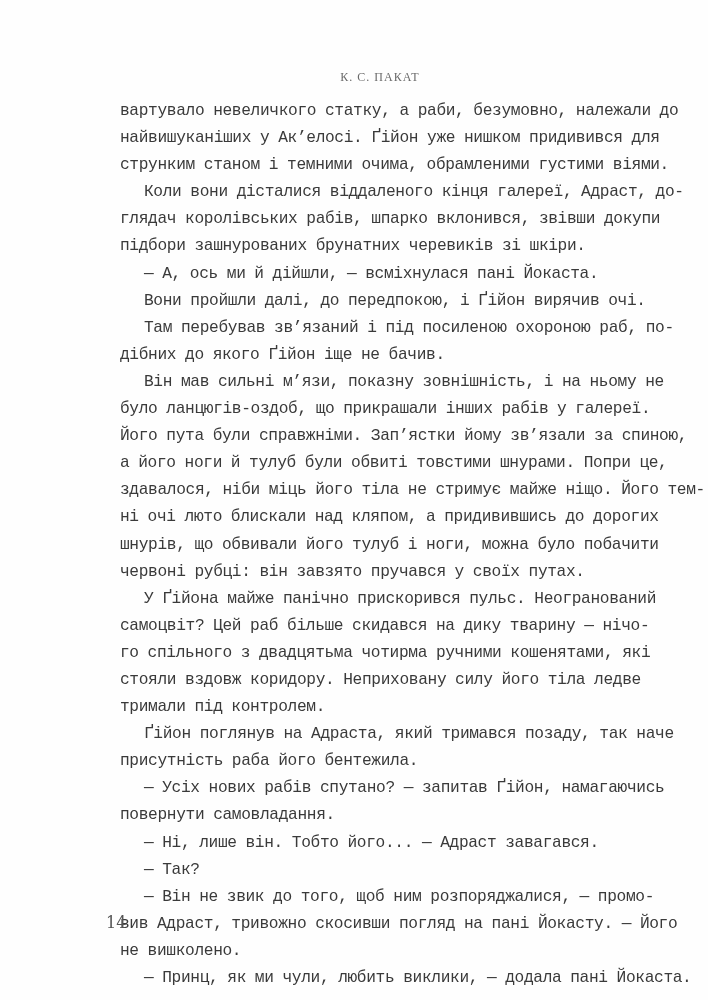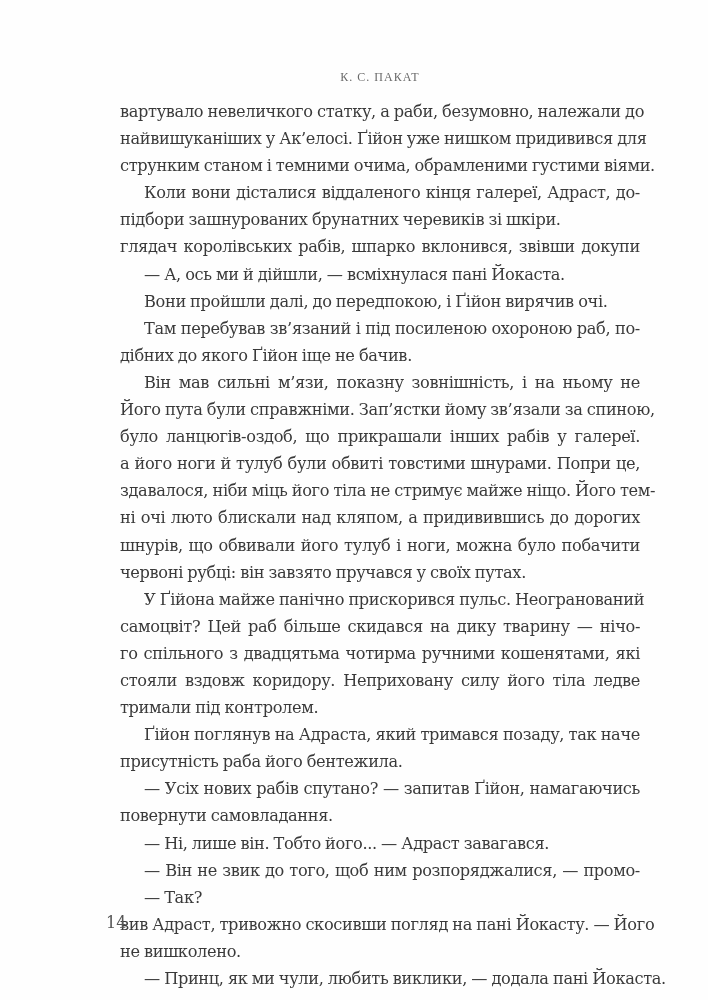--- a/index.html
+++ b/index.html
@@ -8,62 +8,62 @@
   .running-head {
     position: absolute; top: 70px; left: 0; width: 760px; text-align: center;
     font-family: "Liberation Serif", serif; font-size: 12px; letter-spacing: 1px;
     color: #6a6a6a;
   }
   .body-text {
     position: absolute; top: 98px; left: 120px; width: 520px;
     font-family: "DejaVu Serif", serif; font-size: 16.2px; line-height: 27.1px;
     color: #3a3a3a; letter-spacing: -0.35px; word-spacing: -0.5px;
   }
-  .line { white-space: nowrap; height: 27.1px; text-align: justify; text-align-last: justify; }
+  .line { white-space: nowrap; height: 27.1px; text-align: justify; text-align-last: justify; font-family: Liberation Mono, monospace; }
   .line.last { text-align-last: left; }
   .line.indent { padding-left: 24px; }
   .page-number {
     position: absolute; top: 913px; left: 106px;
     font-family: "DejaVu Serif", serif; font-size: 16px; color: #555;
   }
 </style>
 </head>
 <body>
 
 <div class="page">
   <div class="running-head">К. С. ПАКАТ</div>
   <div class="body-text" id="body-text">
       <div class="line">вартувало невеличкого статку, а раби, безумовно, належали до</div>
       <div class="line">найвишуканіших у Ак’елосі. Ґійон уже нишком придивився для</div>
       <div class="line">струнким станом і темними очима, обрамленими густими віями.</div>
       <div class="line indent">Коли вони дісталися віддаленого кінця галереї, Адраст, до-</div>
+      <div class="line">глядач королівських рабів, шпарко вклонився, звівши докупи</div>
       <div class="line last">підбори зашнурованих брунатних черевиків зі шкіри.</div>
-      <div class="line">глядач королівських рабів, шпарко вклонився, звівши докупи</div>
       <div class="line indent last">— А, ось ми й дійшли, — всміхнулася пані Йокаста.</div>
       <div class="line indent last">Вони пройшли далі, до передпокою, і Ґійон вирячив очі.</div>
       <div class="line indent">Там перебував зв’язаний і під посиленою охороною раб, по-</div>
       <div class="line last">дібних до якого Ґійон іще не бачив.</div>
       <div class="line indent">Він мав сильні м’язи, показну зовнішність, і на ньому не</div>
+      <div class="line">було ланцюгів-оздоб, що прикрашали інших рабів у галереї.</div>
       <div class="line">Його пута були справжніми. Зап’ястки йому зв’язали за спиною,</div>
-      <div class="line">було ланцюгів-оздоб, що прикрашали інших рабів у галереї.</div>
       <div class="line">а його ноги й тулуб були обвиті товстими шнурами. Попри це,</div>
       <div class="line">здавалося, ніби міць його тіла не стримує майже ніщо. Його тем-</div>
       <div class="line">ні очі люто блискали над кляпом, а придивившись до дорогих</div>
       <div class="line">шнурів, що обвивали його тулуб і ноги, можна було побачити</div>
       <div class="line last">червоні рубці: він завзято пручався у своїх путах.</div>
       <div class="line indent">У Ґійона майже панічно прискорився пульс. Неогранований</div>
       <div class="line">самоцвіт? Цей раб більше скидався на дику тварину — нічо-</div>
       <div class="line">го спільного з двадцятьма чотирма ручними кошенятами, які</div>
       <div class="line">стояли вздовж коридору. Неприховану силу його тіла ледве</div>
       <div class="line last">тримали під контролем.</div>
       <div class="line indent">Ґійон поглянув на Адраста, який тримався позаду, так наче</div>
       <div class="line last">присутність раба його бентежила.</div>
       <div class="line indent">— Усіх нових рабів спутано? — запитав Ґійон, намагаючись</div>
       <div class="line last">повернути самовладання.</div>
       <div class="line indent last">— Ні, лише він. Тобто його... — Адраст завагався.</div>
+      <div class="line indent last">— Так?</div>
       <div class="line indent">— Він не звик до того, щоб ним розпоряджалися, — промо-</div>
-      <div class="line indent last">— Так?</div>
       <div class="line">вив Адраст, тривожно скосивши погляд на пані Йокасту. — Його</div>
       <div class="line last">не вишколено.</div>
       <div class="line indent last">— Принц, як ми чули, любить виклики, — додала пані Йокаста.</div>
     </div>
   <div class="page-number">14</div>
 </div>
 
 </body></html>

